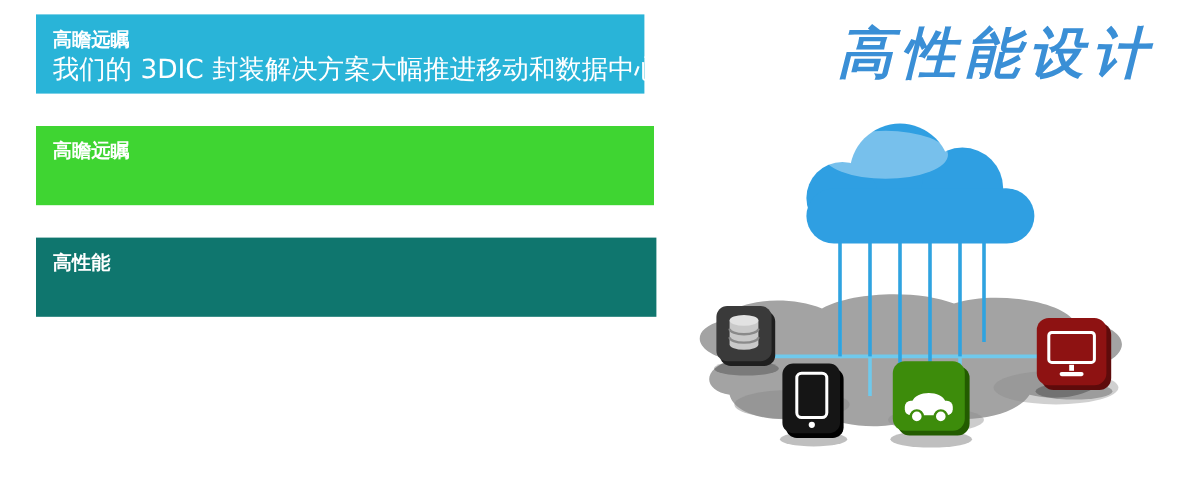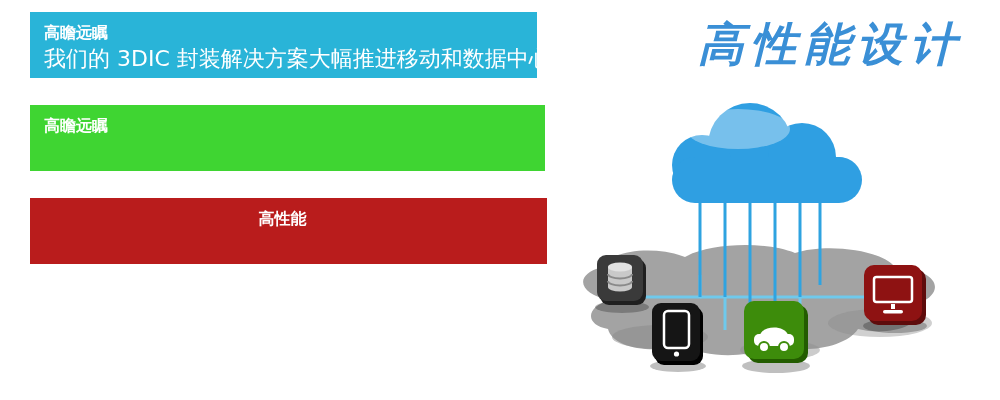--- a/index.html
+++ b/index.html
@@ -72,21 +72,21 @@
 
     <div class="banner b1" style="background: rgb(41, 180, 216);">
       <div class="banner-title">高瞻远瞩</div>
       <div class="banner-desc">我们的 3DIC 封装解决方案大幅推进移动和数据中心功能</div>
     </div>
 
     <div class="banner b2" style="background: rgb(63, 213, 50);">
       <div class="banner-title">高瞻远瞩</div>
     </div>
 
-    <div class="banner b3" style="background: #b91c1c; text-align: center;">
+    <div class="banner b3" style="background: #0f766e;">
       <div class="banner-title">高性能</div>
     </div>
 
   </div>
 
   <div class="headline" style="color: rgb(58, 143, 214);">高性能设计</div>
 
   <svg class="illustration" width="440" height="315" viewBox="0 0 440 315" xmlns="http://www.w3.org/2000/svg">
 
     <path d="M60,215 C30,210 22,190 52,182 C60,165 105,160 135,172

